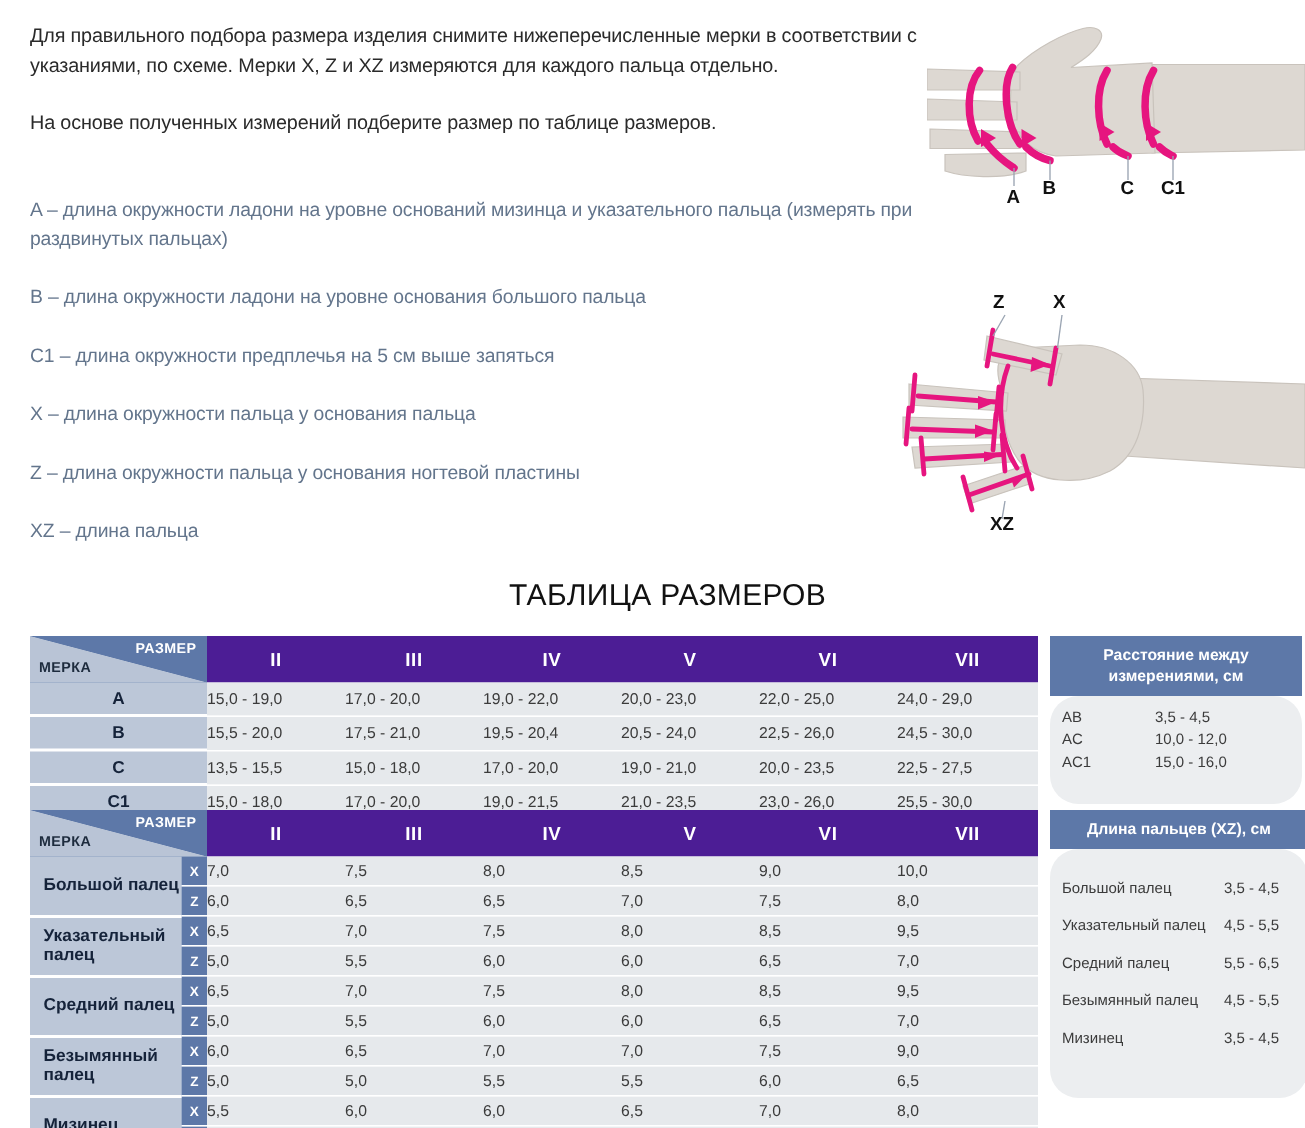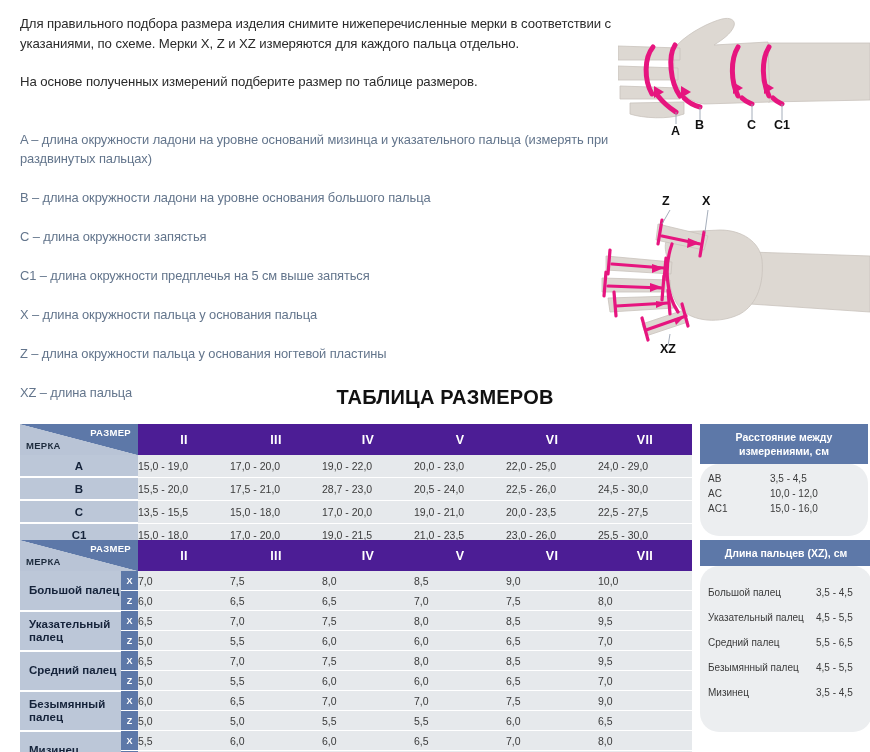--- a/index.html
+++ b/index.html
@@ -29,21 +29,21 @@
   #hand-top{left:618px;top:2px;width:252px;height:145px;}
   #hand-bottom{left:600px;top:182px;width:270px;height:182px;}
   .fig-label{
     position:absolute;font-size:12.5px;font-weight:700;color:#111;
     font-family:"Liberation Sans",sans-serif;
   }
 
   
   .tbl-title{
     position:absolute;left:300px;top:386px;width:290px;
-    text-align:center;font-size:20px;font-weight:700;color:#111;
+    text-align:center;font-size:20px;font-weight:400;color:#111;
     letter-spacing:0.2px;
   }
 
   
   .tbl{position:absolute;border-collapse:collapse;table-layout:fixed;}
   .tbl td,.tbl th{padding:0;margin:0;}
 
   .hdr-blue{background:#4c1d95;color:#fff;font-weight:700;font-size:12.5px;
             text-align:center;vertical-align:middle;letter-spacing:0.4px;}
   .corner{
@@ -114,21 +114,20 @@
 </head>
 <body>
 
 <div class="page">
 
   <div class="textcol">
     <p class="intro">Для правильного подбора размера изделия снимите нижеперечисленные мерки в соответствии с указаниями, по схеме. Мерки X, Z и XZ измеряются для каждого пальца отдельно.</p>
     <p class="intro second">На основе полученных измерений подберите размер по таблице размеров.</p>
     <p class="measure-line">A – длина окружности ладони на уровне оснований мизинца и указательного пальца (измерять при раздвинутых пальцах)</p>
     <p class="measure-line">B – длина окружности ладони на уровне основания большого пальца</p>
-    <p class="measure-line">C – длина окружности запястья</p>
     <p class="measure-line">C1 – длина окружности предплечья на 5 см выше запяться</p>
     <p class="measure-line">X – длина окружности пальца у основания пальца</p>
     <p class="measure-line">Z – длина окружности пальца у основания ногтевой пластины</p>
     <p class="measure-line">XZ – длина пальца</p>
   </div>
 
   <div class="hand-fig" id="hand-top">
     <svg width="252" height="145" viewBox="0 0 252 145">
       <g fill="#ddd8d2" stroke="#c9c3bc" stroke-width="0.8">
 
@@ -270,21 +269,21 @@
         <td class="datacell">17,0 - 20,0</td>
         <td class="datacell">19,0 - 22,0</td>
         <td class="datacell">20,0 - 23,0</td>
         <td class="datacell">22,0 - 25,0</td>
         <td class="datacell">24,0 - 29,0</td>
       </tr>
       <tr>
         <td class="rowlab">B</td>
         <td class="datacell">15,5 - 20,0</td>
         <td class="datacell">17,5 - 21,0</td>
-        <td class="datacell">28,7 - 23,0</td>
+        <td class="datacell">19,5 - 20,4</td>
         <td class="datacell">20,5 - 24,0</td>
         <td class="datacell">22,5 - 26,0</td>
         <td class="datacell">24,5 - 30,0</td>
       </tr>
       <tr>
         <td class="rowlab">C</td>
         <td class="datacell">13,5 - 15,5</td>
         <td class="datacell">15,0 - 18,0</td>
         <td class="datacell">17,0 - 20,0</td>
         <td class="datacell">19,0 - 21,0</td>

